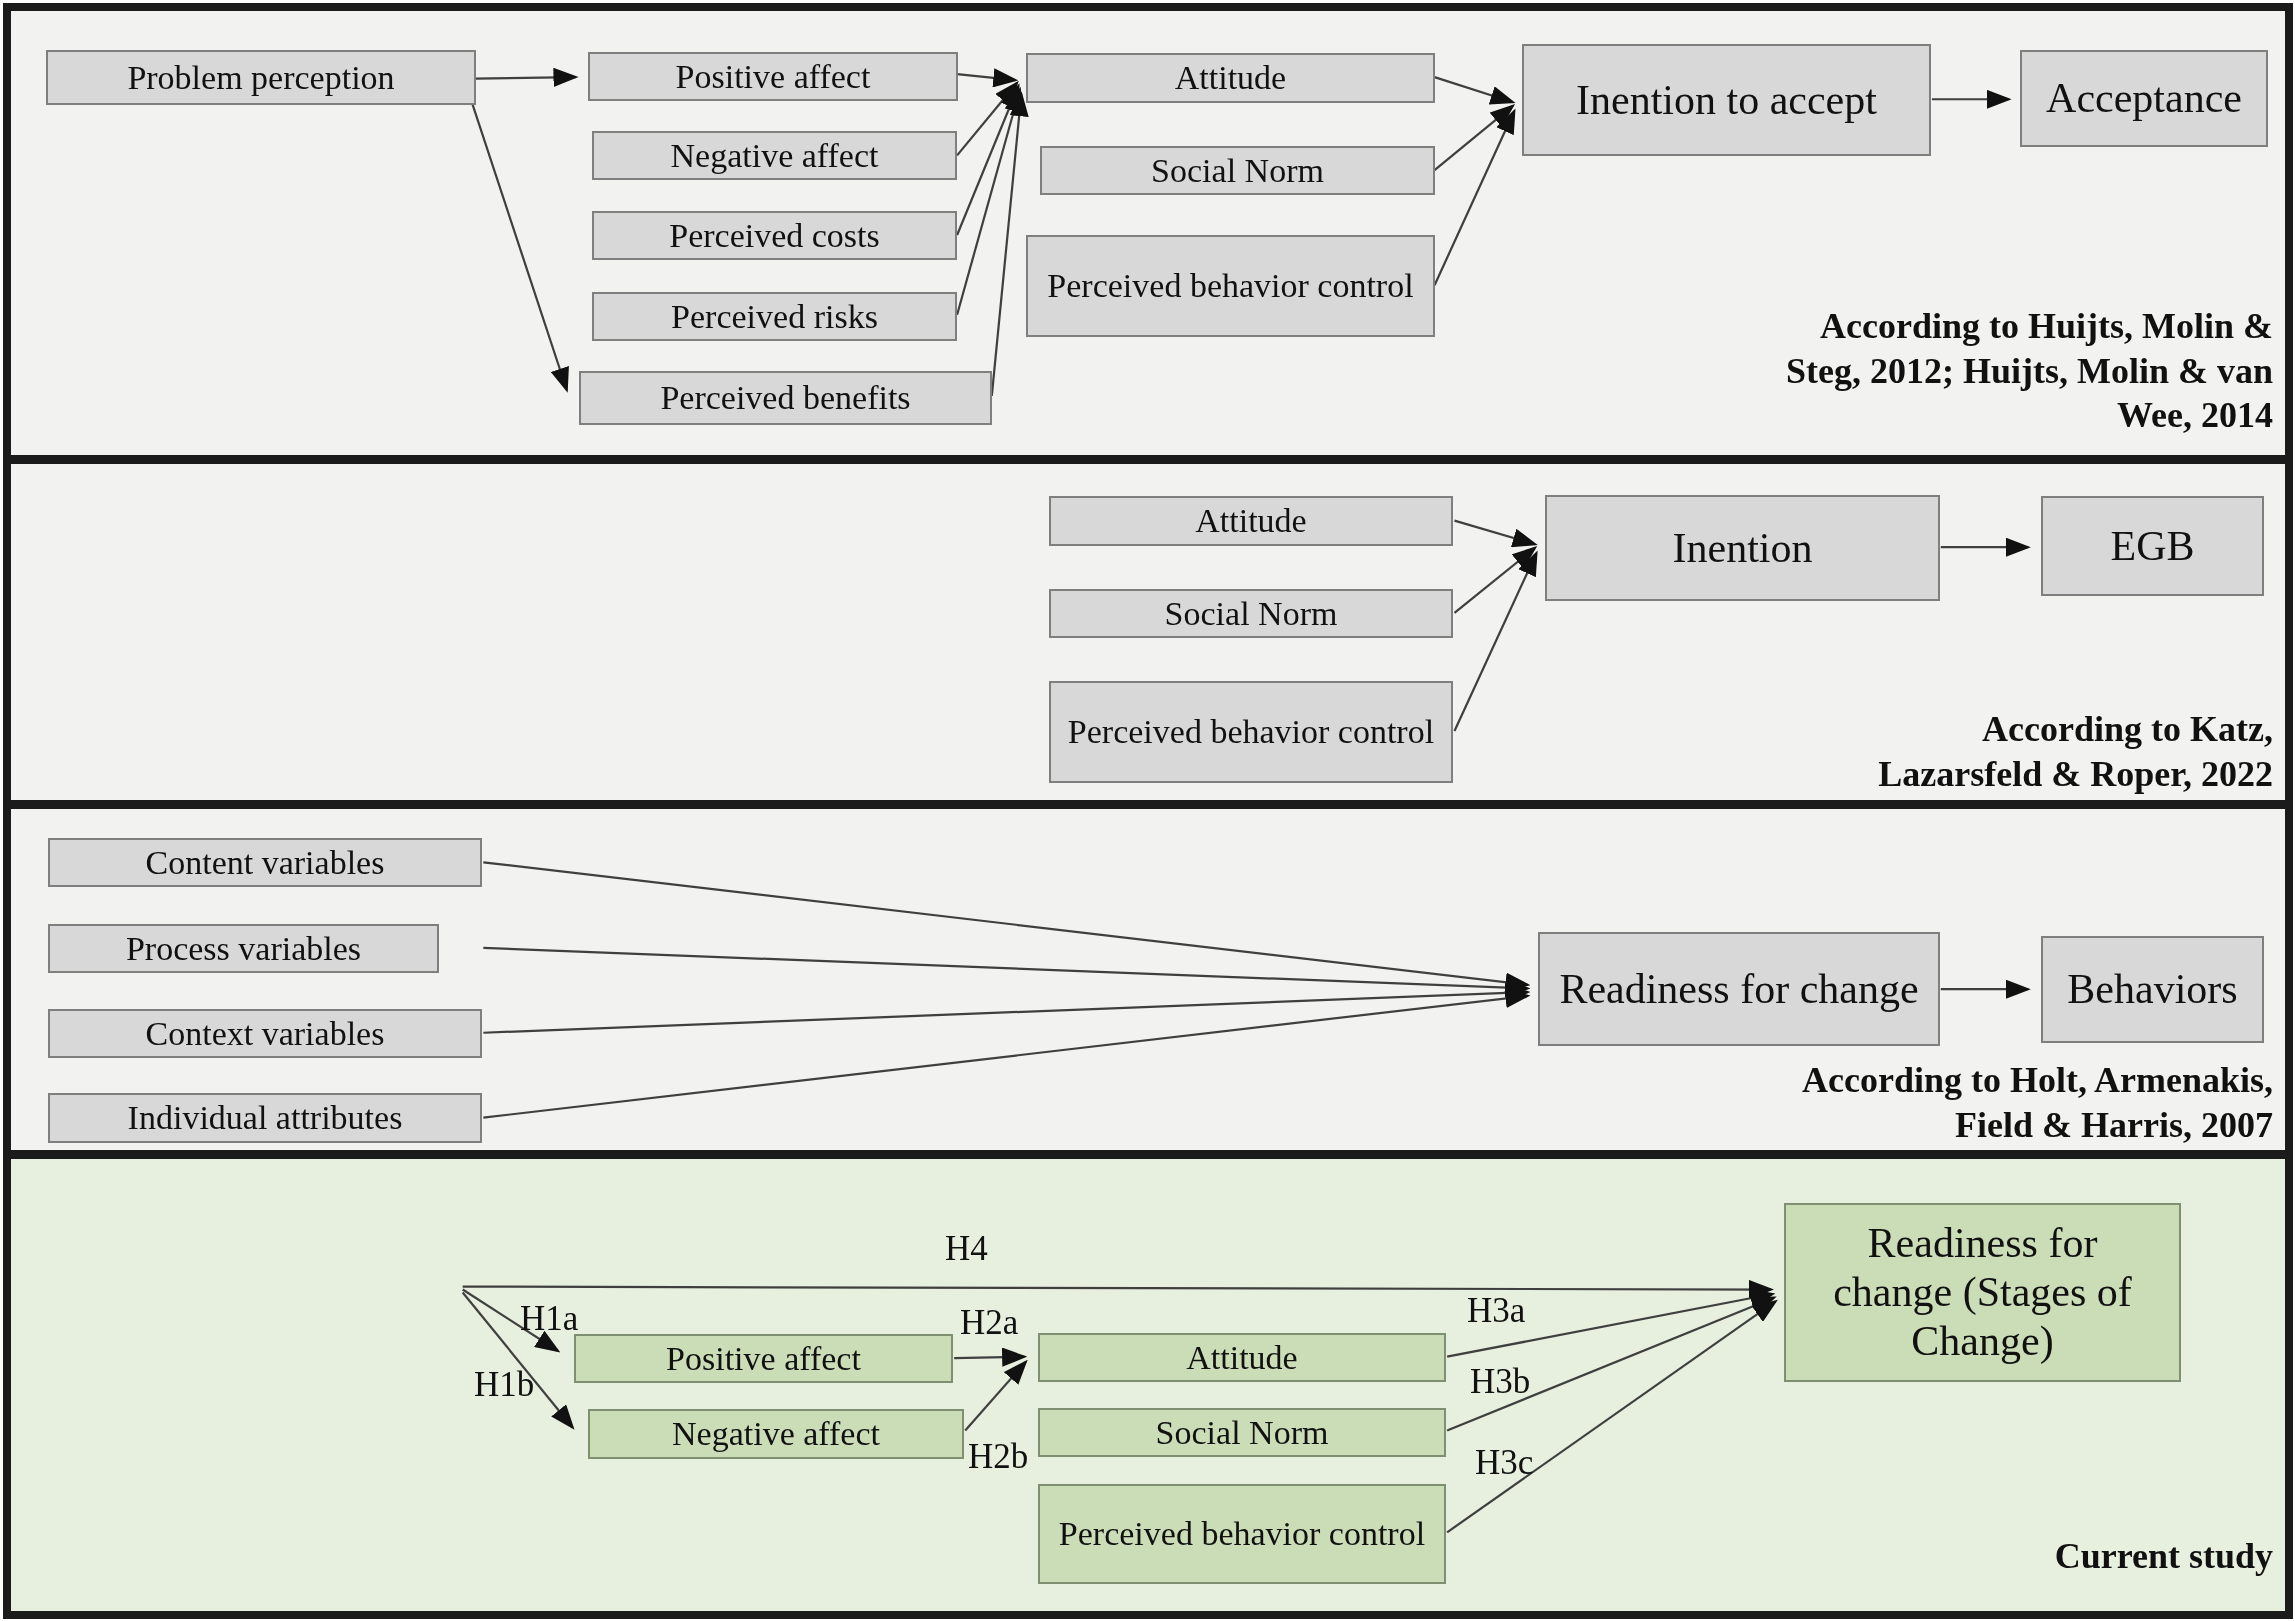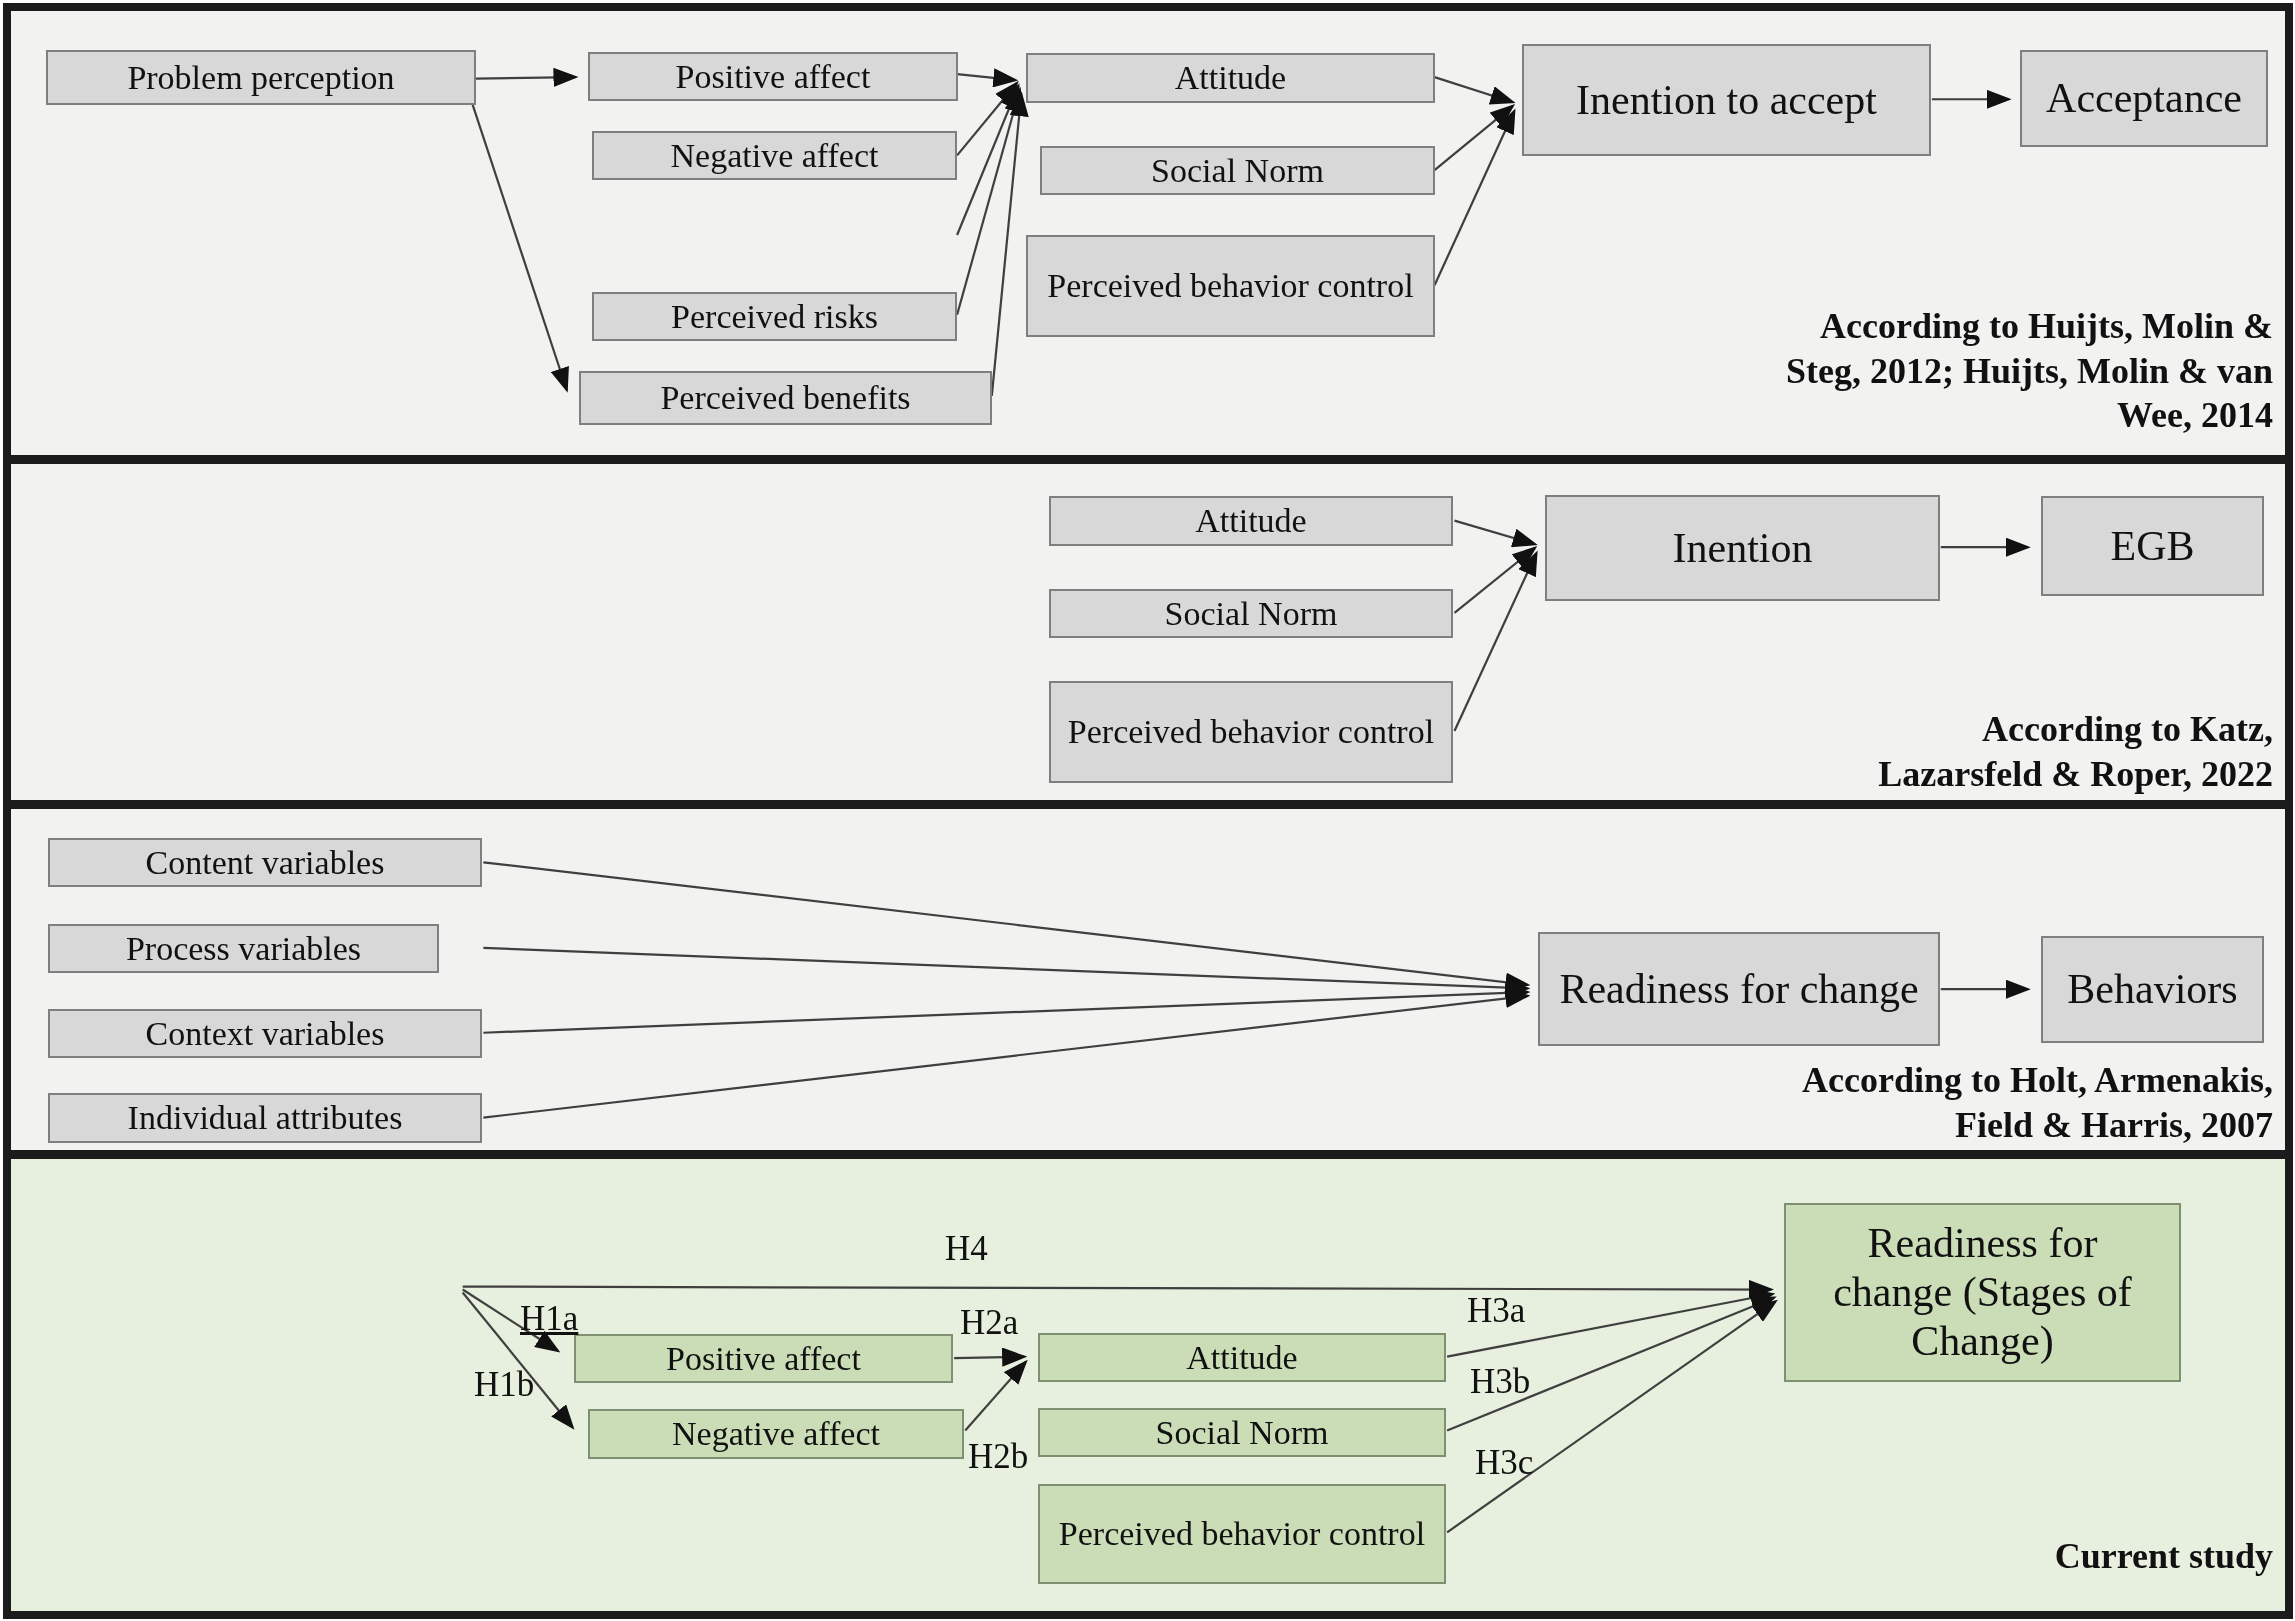--- a/index.html
+++ b/index.html
@@ -86,20 +86,21 @@
       <line x1="1308" y1="1938" x2="1390" y2="1845" marker-end="url(#ah)"></line>
       <line x1="1961" y1="1838" x2="2402" y2="1753" marker-end="url(#ah)"></line>
       <line x1="1961" y1="1938" x2="2404" y2="1758" marker-end="url(#ah)"></line>
       <line x1="1961" y1="2076" x2="2406" y2="1763" marker-end="url(#ah)"></line>
     </g>
   </svg>
 
   <div class="box" style="left:46px;  top:50px;  width:430px; height:55px;">Problem perception</div>
   <div class="box" style="left:588px; top:52px;  width:370px; height:49px;">Positive affect</div>
   <div class="box" style="left:592px; top:131px; width:365px; height:49px;">Negative affect</div>
+  <div class="box" style="left:592px; top:211px; width:365px; height:49px;">Perceived costs</div>
   <div class="box" style="left:592px; top:292px; width:365px; height:49px;">Perceived risks</div>
   <div class="box" style="left:579px; top:371px; width:413px; height:54px;">Perceived benefits</div>
   <div class="box" style="left:1026px;top:53px;  width:409px; height:50px;">Attitude</div>
   <div class="box" style="left:1040px;top:146px; width:395px; height:49px;">Social Norm</div>
   <div class="box" style="left:1026px;top:235px; width:409px; height:102px;">Perceived behavior control</div>
   <div class="box big" style="left:1522px;top:44px; width:409px; height:112px;">Inention to accept</div>
   <div class="box big" style="left:2020px;top:50px; width:248px; height:97px;">Acceptance</div>
   <div class="attr" style="top:304px;">
     <span style="display:block">According to Huijts, Molin &amp;</span>
     <span style="display:block">Steg, 2012; Huijts, Molin &amp; van</span>
@@ -127,21 +128,21 @@
     <span style="display:block">Field &amp; Harris, 2007</span>
   </div>
 
   <div class="box greenbox" style="left:574px; top:1334px; width:379px; height:49px;">Positive affect</div>
   <div class="box greenbox" style="left:588px; top:1409px; width:376px; height:50px;">Negative affect</div>
   <div class="box greenbox" style="left:1038px;top:1333px; width:408px; height:49px;">Attitude</div>
   <div class="box greenbox" style="left:1038px;top:1408px; width:408px; height:49px;">Social Norm</div>
   <div class="box greenbox" style="left:1038px;top:1484px; width:408px; height:100px;">Perceived behavior control</div>
   <div class="box greenbox big" style="left:1784px;top:1203px; width:397px; height:179px; padding:3px 19px;">Readiness for change (Stages of Change)</div>
 
-  <div class="hlabel" style="left:520px;  top:1301px;text-decoration:underline;">H1a</div>
+  <div class="hlabel" style="left:520px;  top:1301px;">H1a</div>
   <div class="hlabel" style="left:474px;  top:1367px;">H1b</div>
   <div class="hlabel" style="left:945px; top:1231px;">H4</div>
   <div class="hlabel" style="left:960px; top:1305px;">H2a</div>
   <div class="hlabel" style="left:968px; top:1439px;">H2b</div>
   <div class="hlabel" style="left:1467px; top:1293px;">H3a</div>
   <div class="hlabel" style="left:1470px; top:1364px;">H3b</div>
   <div class="hlabel" style="left:1475px; top:1445px;">H3c</div>
 
   <div class="attr" style="top:1534px;">
     <span style="display:block">Current study</span>

